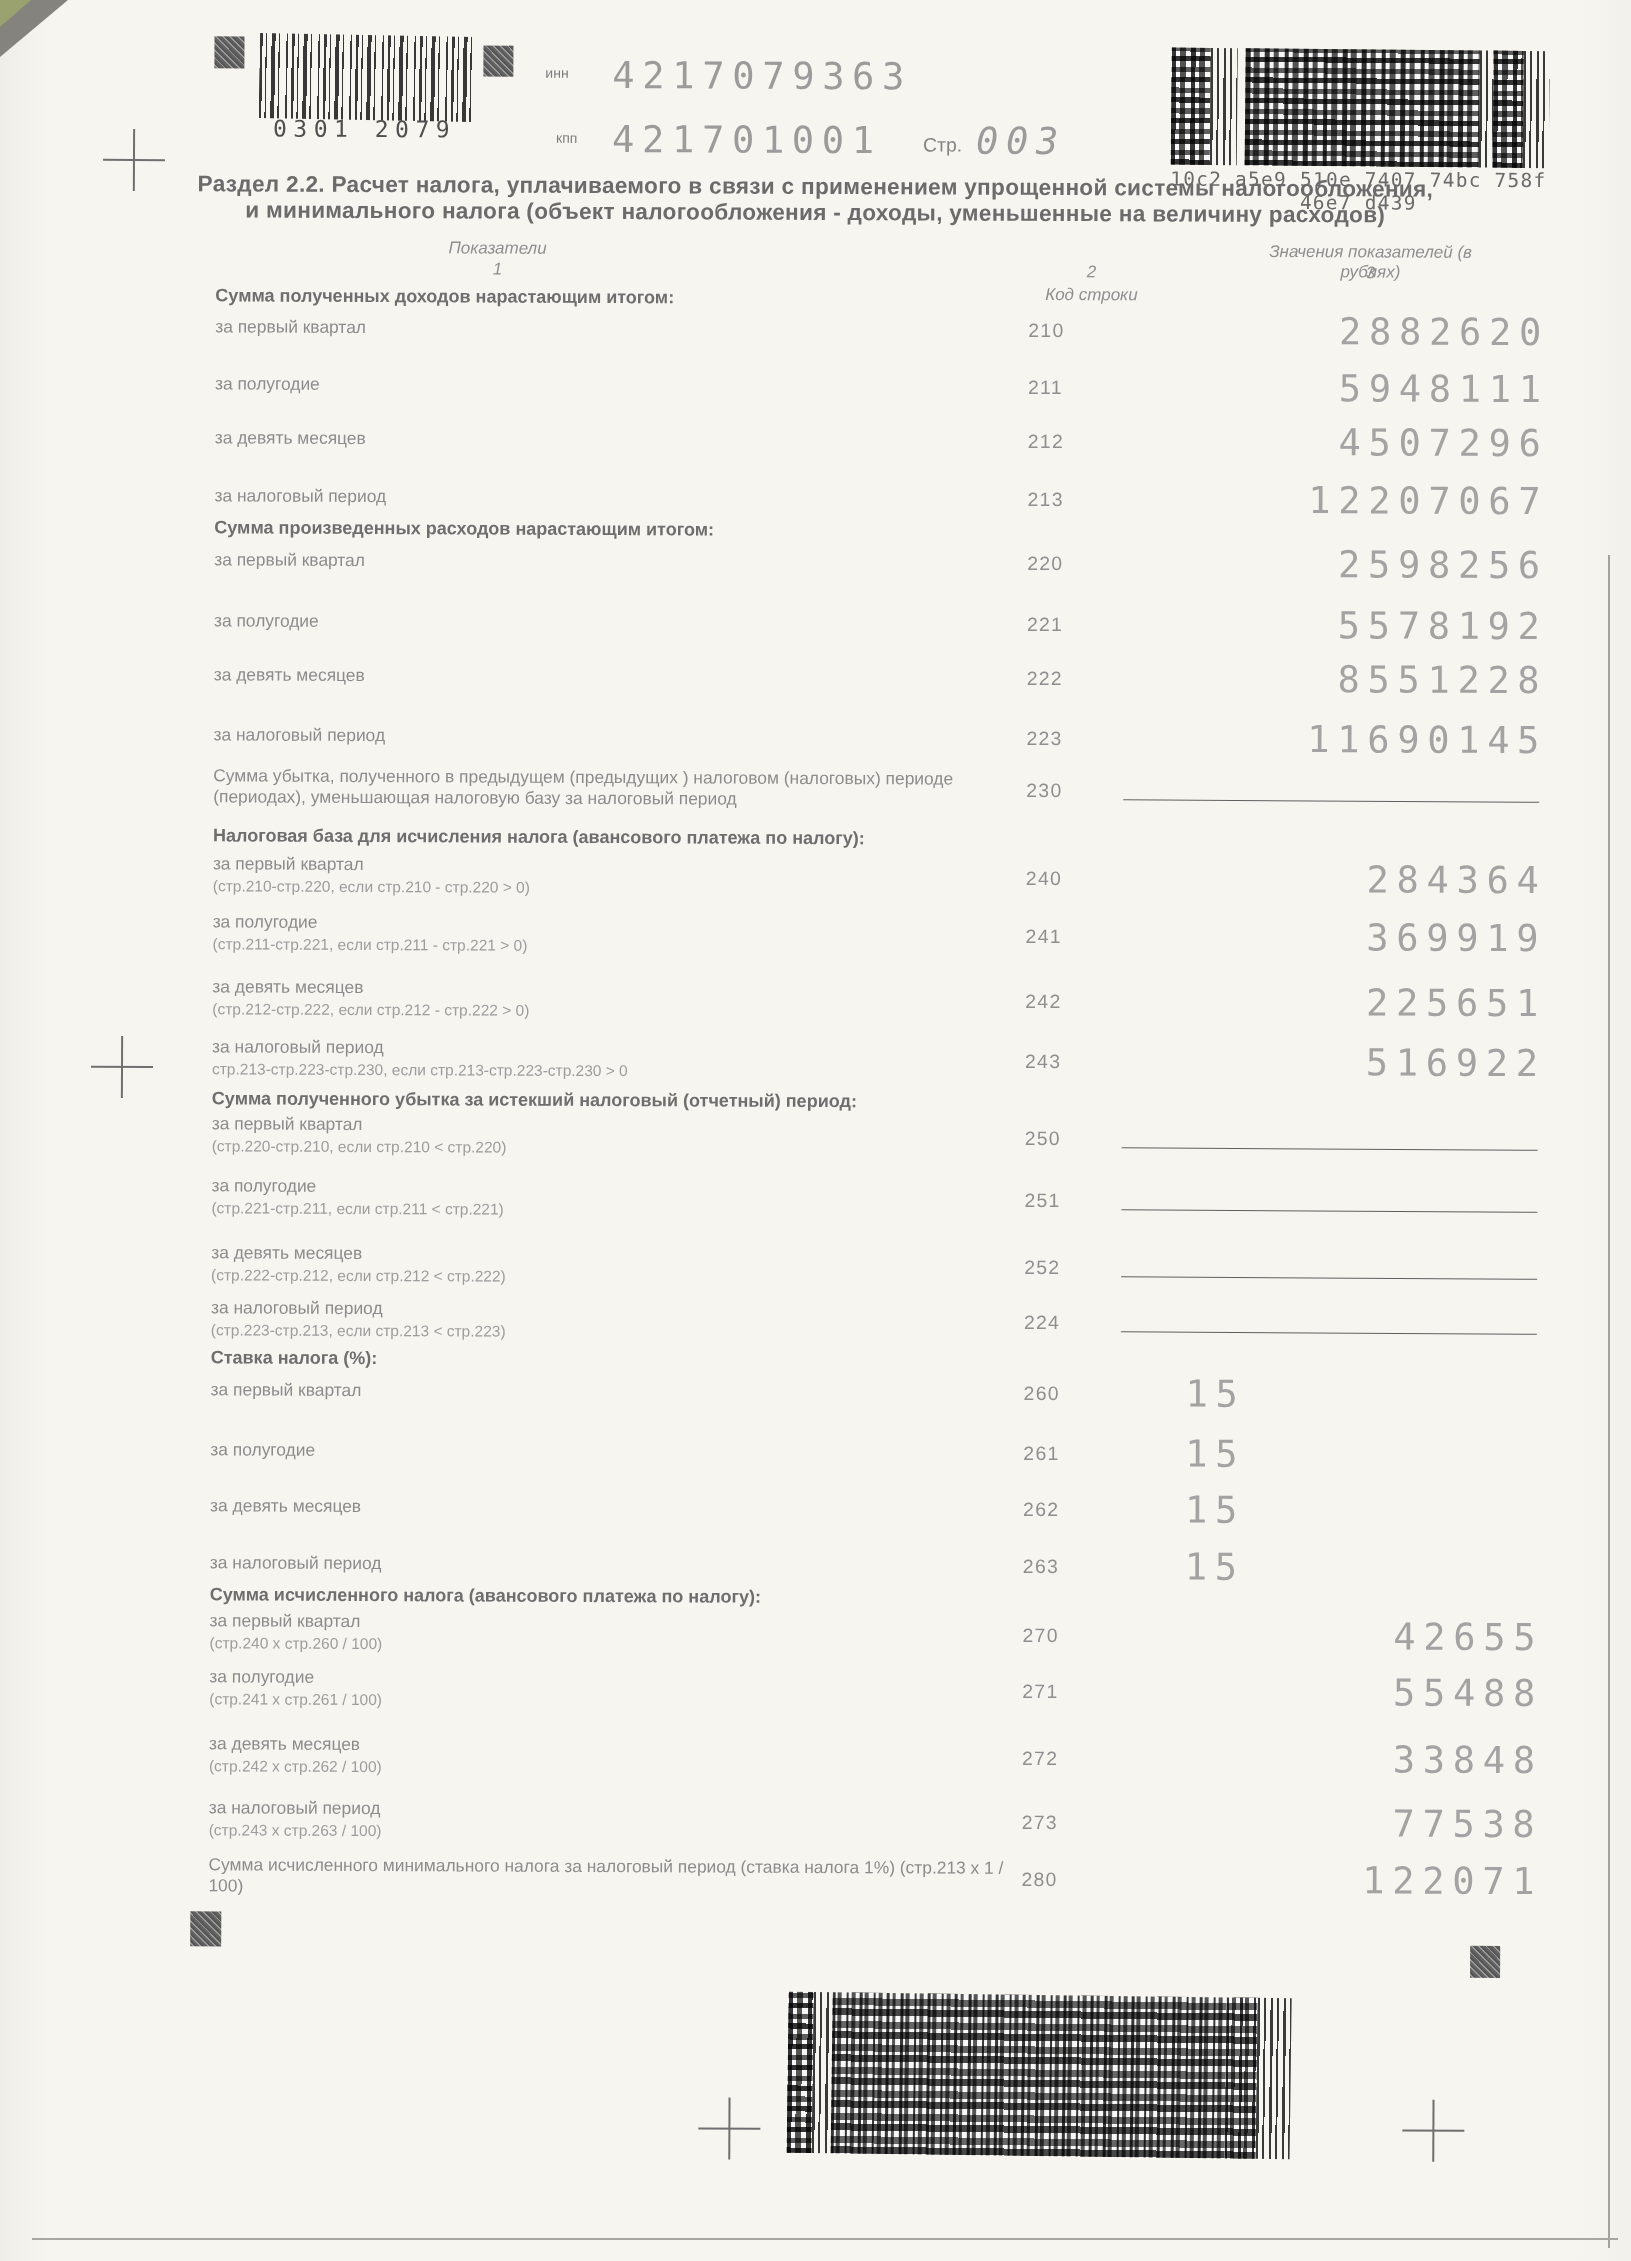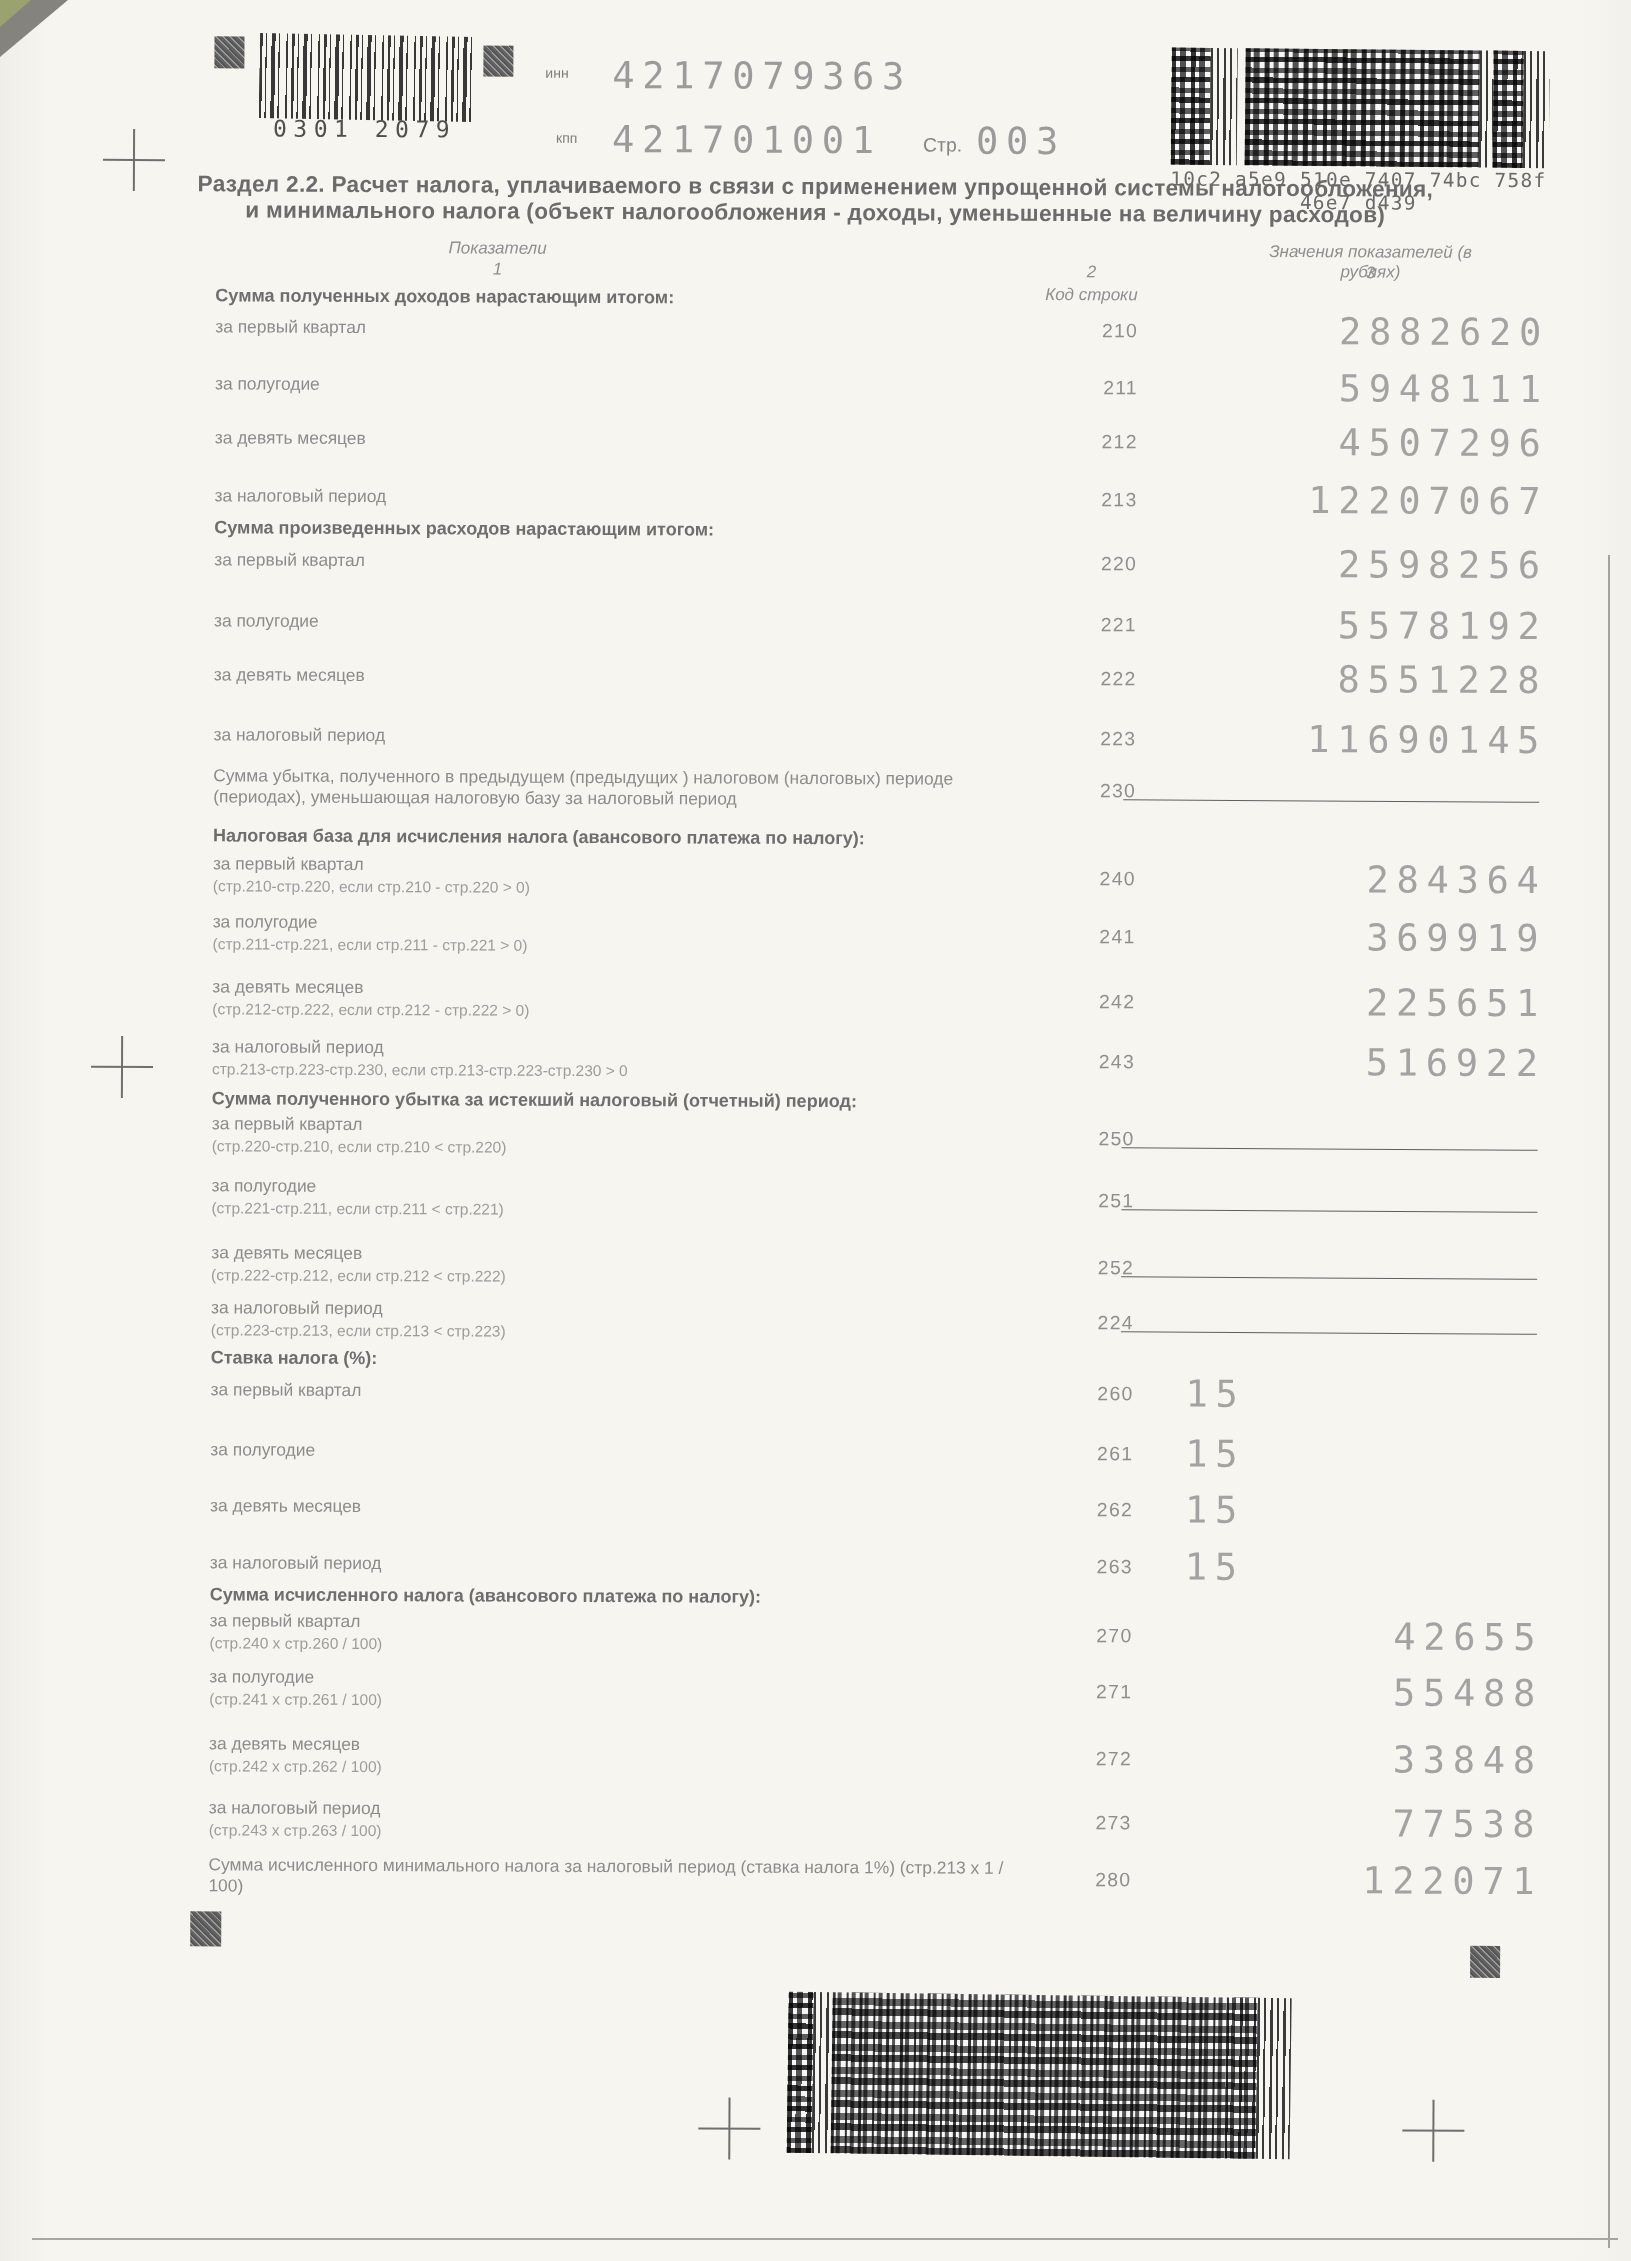--- a/index.html
+++ b/index.html
@@ -43,21 +43,21 @@
   .digits-abs{position:absolute;}
   .pagelabel{position:absolute;font-size:19.4px;color:#848484;}
   .doc-title{position:absolute;left:0;width:1631px;text-align:center;font-weight:bold;color:#6b6b6b;font-size:22.6px;letter-spacing:0.3px;}
   .colhead{position:absolute;font-style:italic;color:#8f8f8f;font-size:17px;text-align:center;transform:translateX(-50%);}
   
   #rows{position:absolute;left:0;top:0;width:100%;height:100%;}
   .section-label{position:absolute;left:216px;width:1097px;font-weight:bold;color:#6e6e6e;font-size:18px;}
   .row{position:absolute;left:216px;width:1326px;min-height:54px;display:grid;grid-template-columns:813px 110px 403px;align-items:center;}
   .row .lbl{font-size:17.4px;color:#8c8c8c;line-height:20.7px;}
   .row .sub{font-size:15.5px;color:#9d9d9d;line-height:19.4px;margin-top:2.6px;}
-  .row .code{font-size:19.4px;color:#8f8f8f;text-align:right;letter-spacing:1.3px;}
+  .row .code{font-size:19.4px;color:#8f8f8f;text-align:left;letter-spacing:1.3px;}
   .row .val{text-align:right;}
   .row .val.rate{text-align:left;padding-left:52px;}
   .row .val .digits{font-size:37px;color:#a3a3a3;}
   .row .emptyline{grid-column:3;height:1.3px;background:#5f5f5f;width:416px;margin-left:-13px;transform:translateY(10.3px) rotate(0.12deg);}
 </style>
 </head>
 <body>
 
 <div class="page">
   <div class="content">
@@ -65,21 +65,21 @@
     <div class="sq" style="left:214px;top:36px;width:30px;height:32px;"></div>
     <div class="linbar" style="left:259px;top:34px;width:213px;height:85px;transform:rotate(0.8deg);"></div>
     <div class="sq" style="left:483px;top:44px;width:30px;height:31px;"></div>
     <div class="barcode-caption" style="left:258px;top:115px;width:213px;">0301 2079</div>
 
     <div class="inn-label" style="left:545px;top:63px;">инн</div>
     <div class="digits digits-abs" style="left:612px;top:52px;">4217079363</div>
     <div class="inn-label" style="left:556px;top:128px;">кпп</div>
     <div class="digits digits-abs" style="left:612px;top:116px;">421701001</div>
     <div class="pagelabel" style="left:923px;top:130px;">Стр.</div>
-    <div class="digits digits-abs" style="left:976px;top:116px;">003</div>
+    <div class="digits digits-abs" style="left:976px;top:116px;font-style:italic;">003</div>
 
     <div class="dm" style="left:1171px;top:44px;width:378px;height:117px;transform:rotate(0.3deg);">
       <div class="noise" style="width:39px;"></div>
       <div class="vstripes" style="width:27px;"></div>
       <div style="width:7.7px;"></div>
       <div class="noise" style="flex:1;"></div>
       <div class="vstripes" style="width:14px;"></div>
       <div class="noise" style="width:30px;"></div>
       <div class="vstripes" style="width:26px;"></div>
     </div>

